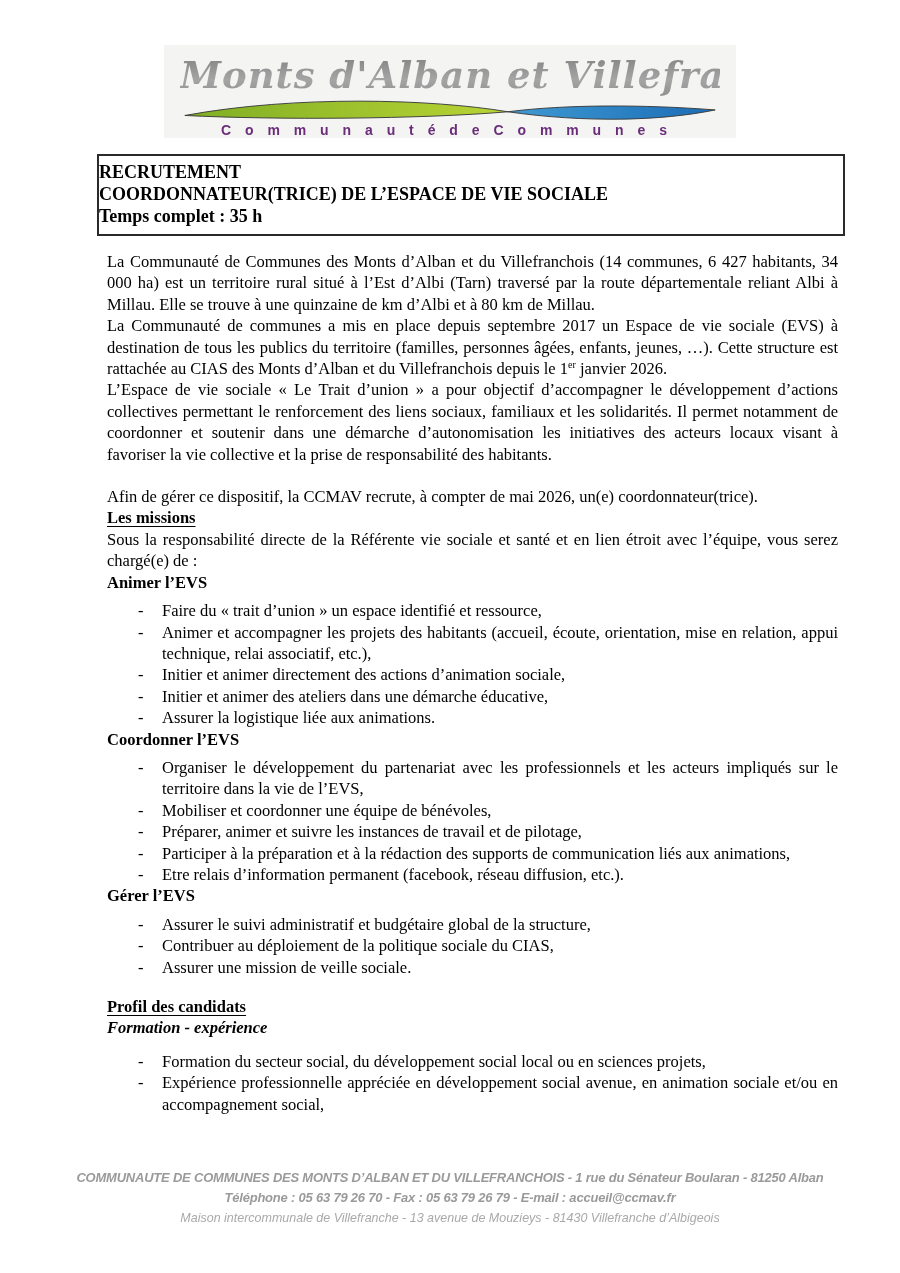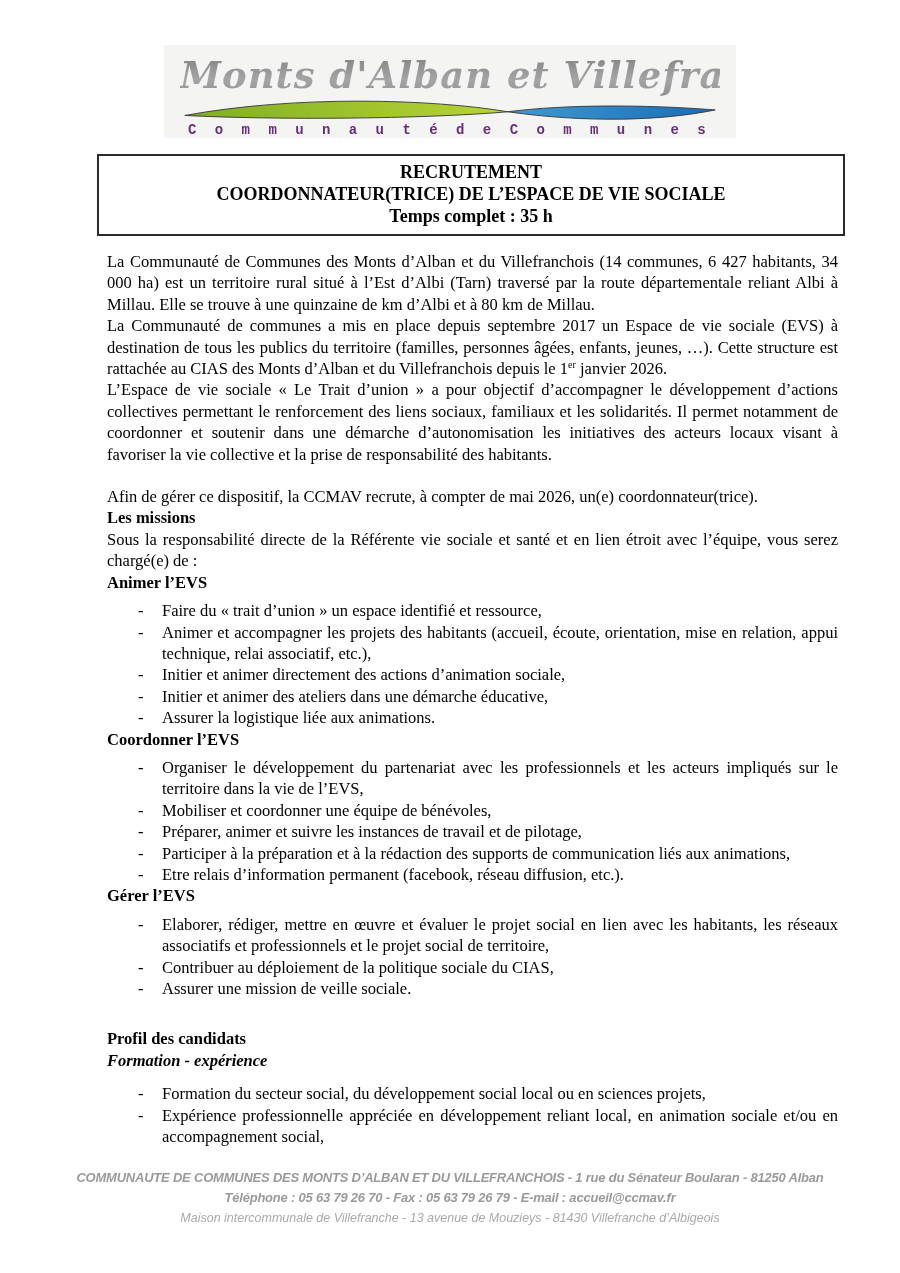--- a/index.html
+++ b/index.html
@@ -30,55 +30,57 @@
     white-space:nowrap;
     text-align:center;
     background:linear-gradient(180deg,#7d7d7d 0%,#a5a5a5 60%,#8c8c8c 100%);
     -webkit-background-clip:text;
     background-clip:text;
     color:transparent;
     line-height:48px;
   }
   .logo-swoosh { display:block; width:100%; height:24px; margin-top:-2px; }
   .logo-subtitle {
-    font-family:Liberation Mono, monospace;
+    font-family:Liberation Sans, sans-serif;
     font-size:14px;
     font-weight:bold;
     letter-spacing:5px;
     color:#6b2d7b;
     margin-top:1px;
     padding-left:8px;
+    margin-left:33px;
   }
 
   
   .title-box {
     margin:16px 0 0 97px;
     width:748px;
     border:2px solid #2a2a2a;
-    text-align:center;
+    text-align:left;
     padding:5px 0 7px;
   }
   .title-box div {
     font-weight:bold;
     font-size:18px;
     line-height:22px;
   }
 
   
   .content {
     margin:15px 62px 0 107px;
     font-size:16.5px;
     line-height:21.4px;
     text-align:justify;
   }
   .content p { margin:0; }
   p.spaced-top { margin-top:21px; }
   .section-heading {
     margin-top:26px;
     font-weight:bold;
+    text-decoration:underline;
     text-underline-offset:3px;
   }
   .sub-intro { margin-top:12px; }
   .block-title { margin-top:11px; font-weight:bold; }
   .block-title-italic { margin-top:13px; font-weight:bold; font-style:italic; }
   ul.dash-list { list-style:none; margin-top:7px; }
   ul.dash-list.spaced { margin-top:12px; }
   ul.dash-list li {
     position:relative;
     padding-left:55px;
@@ -168,30 +170,30 @@
     <ul class="dash-list">
       <li>Organiser le développement du partenariat avec les professionnels et les acteurs impliqués sur le territoire dans la vie de l’EVS,</li>
       <li>Mobiliser et coordonner une équipe de bénévoles,</li>
       <li>Préparer, animer et suivre les instances de travail et de pilotage,</li>
       <li>Participer à la préparation et à la rédaction des supports de communication liés aux animations,</li>
       <li>Etre relais d’information permanent (facebook, réseau diffusion, etc.).</li>
     </ul>
 
     <p class="block-title">Gérer l’EVS</p>
     <ul class="dash-list">
-      <li>Elaborer, rédiger, mettre en œuvre et évaluer le projet social en lien avec les habitants, les réseaux associatifs et professionnels et le projet social de territoire,</li>
+      <li>Assurer le suivi administratif et budgétaire global de la structure,</li>
       <li>Contribuer au déploiement de la politique sociale du CIAS,</li>
       <li>Assurer une mission de veille sociale.</li>
     </ul>
 
-    <p class="section-heading" style="margin-top:29px;">Profil des candidats</p>
+    <p class="section-heading" style="margin-top:18px;">Profil des candidats</p>
     <p class="block-title-italic">Formation - expérience</p>
     <ul class="dash-list spaced">
       <li>Formation du secteur social, du développement social local ou en sciences projets,</li>
-      <li>Expérience professionnelle appréciée en développement reliant local, en animation sociale et/ou en accompagnement social,</li>
+      <li>Expérience professionnelle appréciée en développement social avenue, en animation sociale et/ou en accompagnement social,</li>
     </ul>
 
   </div>
 
   <div class="footer">
     <div class="footer-line1">COMMUNAUTE DE COMMUNES DES MONTS D’ALBAN ET DU VILLEFRANCHOIS - 1 rue du Sénateur Boularan - 81250 Alban</div>
     <div class="footer-line2">Téléphone : 05 63 79 26 70 - Fax : 05 63 79 26 79 - E-mail : accueil@ccmav.fr</div>
     <div class="footer-line3">Maison intercommunale de Villefranche - 13 avenue de Mouzieys - 81430 Villefranche d’Albigeois</div>
   </div>
 

